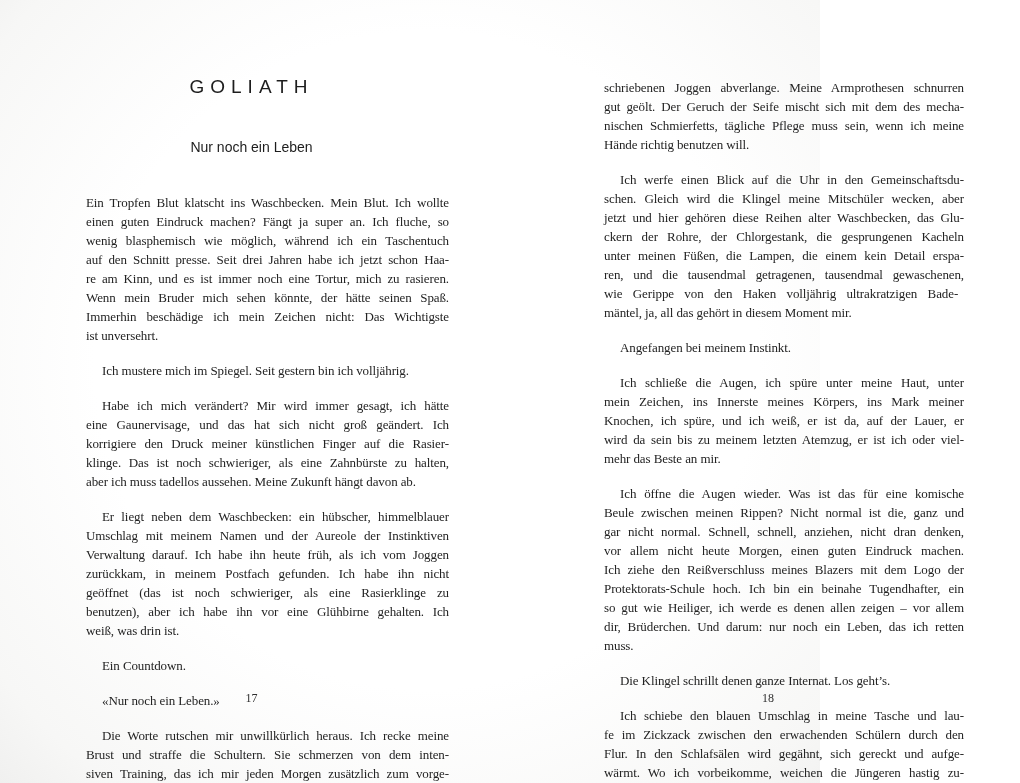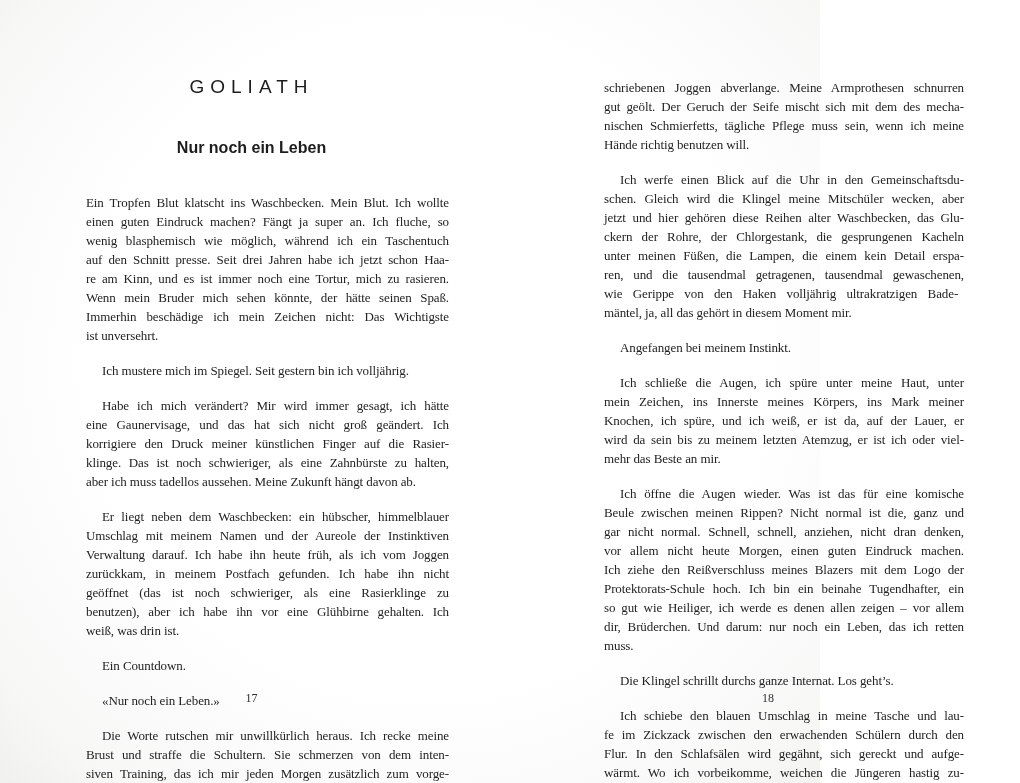--- a/index.html
+++ b/index.html
@@ -29,22 +29,22 @@
     font-weight: 400;
     font-size: 19px;
     letter-spacing: 6px;
     color: #1d1d1d;
     white-space: nowrap;
   }
   .section-title {
     position: absolute; top: 139px; left: 0; right: 0;
     text-align: center;
     font-family: "Liberation Sans", "DejaVu Sans", sans-serif;
-    font-weight: 700;
-    font-size: 16px;
+    font-weight: 400;
+    font-size: 14px;
     color: #1d1d1d;
   }
   .page-body {
     position: absolute; left: 0; right: 0;
     font-size: 13px;
     letter-spacing: -0.1px;
   }
   .page-left  .page-body { top: 177px; }
   .page-right .page-body { top: 62px; }
 
@@ -150,21 +150,21 @@
           <div class="line justify" style="word-spacing: 3.92188px;"><span>Beule zwischen meinen Rippen? Nicht normal ist die, ganz und</span></div>
           <div class="line justify" style="word-spacing: 4.50977px;"><span>gar nicht normal. Schnell, schnell, anziehen, nicht dran denken,</span></div>
           <div class="line justify" style="word-spacing: 5.86328px;"><span>vor allem nicht heute Morgen, einen guten Eindruck machen.</span></div>
           <div class="line justify" style="word-spacing: 3.96354px;"><span>Ich ziehe den Reißverschluss meines Blazers mit dem Logo der</span></div>
           <div class="line justify" style="word-spacing: 5.00446px;"><span>Protektorats-Schule hoch. Ich bin ein beinahe Tugendhafter, ein</span></div>
           <div class="line justify" style="word-spacing: 2.8112px;"><span>so gut wie Heiliger, ich werde es denen allen zeigen – vor allem</span></div>
           <div class="line justify" style="word-spacing: 3.64062px;"><span>dir, Brüderchen. Und darum: nur noch ein Leben, das ich retten</span></div>
           <div class="line"><span>muss.</span></div>
         </div>
         <div class="paragraph">
-          <div class="line indent"><span>Die Klingel schrillt durchs ganze Internat. Los geht’s.</span></div>
+          <div class="line indent"><span>Die Klingel schrillt denen ganze Internat. Los geht’s.</span></div>
         </div>
         <div class="paragraph">
           <div class="line indent justify" style="word-spacing: 4.59722px;"><span>Ich schiebe den blauen Umschlag in meine Tasche und lau-</span></div>
           <div class="line justify" style="word-spacing: 4.75586px;"><span>fe im Zickzack zwischen den erwachenden Schülern durch den</span></div>
           <div class="line justify" style="word-spacing: 4.78819px;"><span>Flur. In den Schlafsälen wird gegähnt, sich gereckt und aufge-</span></div>
           <div class="line justify" style="word-spacing: 5.0918px;"><span>wärmt. Wo ich vorbeikomme, weichen die Jüngeren hastig zu-</span></div>
         </div>
       </div>
     <div class="page-number">18</div>
   </div>

